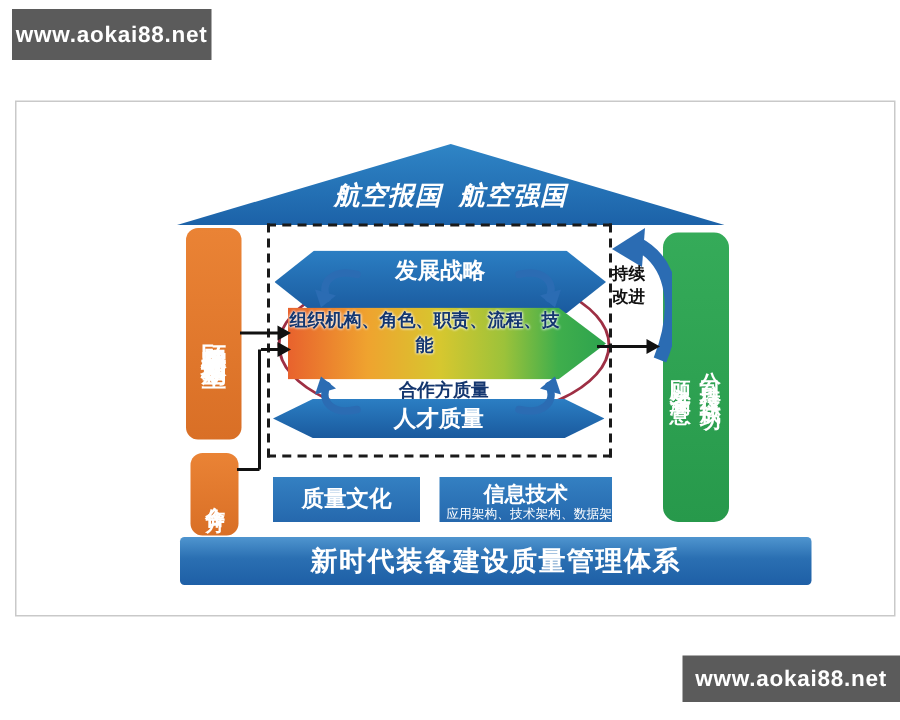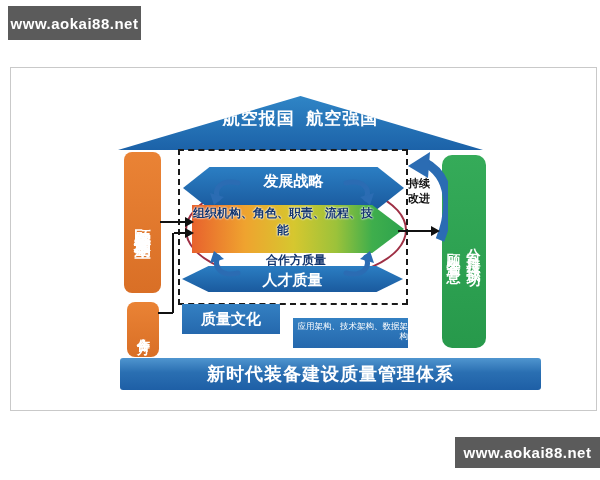--- a/index.html
+++ b/index.html
@@ -21,21 +21,21 @@
   
   .panel { left:10px; top:67px; width:587px; height:344px; background:#fff;
            border:1px solid #c9c9c9; z-index:0; }
 
   
   .roof { left:118px; top:96px; width:365px; height:54px;
           clip-path:polygon(50% 0, 100% 100%, 0 100%);
           background:linear-gradient(180deg,#2f85c6 0%,#1c62a8 100%);
           display:flex; align-items:flex-end; justify-content:center; z-index:1; }
   .roof-title { color:#fff; font-weight:bold; font-size:17px; letter-spacing:1px;
-                padding-bottom:20px; white-space:pre; }
+                padding-bottom:8px; white-space:pre;font-style:italic; }
 
   
   .obox { background:linear-gradient(180deg,#ea8335,#d96f26); border-radius:8px;
           display:flex; align-items:center; justify-content:center; z-index:2; }
   .box-needs { left:124px; top:152px; width:37px; height:141px; }
   .box-partner { left:127px; top:302px; width:32px; height:55px; }
   .vtext { writing-mode:vertical-rl; text-orientation:upright; color:#fff;
            font-weight:bold; font-size:17px; letter-spacing:2px; }
   .vtext-sm { font-size:13px; letter-spacing:2px; }
 
@@ -86,21 +86,21 @@
   
   .harrow { height:2px; background:#111; z-index:4; }
   .harrow::after { content:""; position:absolute; right:-8px; top:-4px;
     border-left:9px solid #111; border-top:5px solid transparent; border-bottom:5px solid transparent; }
   .vline { width:2px; background:#111; z-index:4; }
   .hline { height:2px; background:#111; z-index:4; }
 
   
   .bluebox { background:linear-gradient(180deg,#3480c2,#2568ad); color:#fff;
              text-align:center; z-index:2; }
-  .qc { left:182px; top:304px; width:98px; height:30px;
+  .qc { left:182px; top:318px; width:98px; height:30px;
         display:flex; align-items:center; justify-content:center; }
   .it { left:293px; top:318px; width:115px; height:30px; padding-top:3px; }
   .bb-title { font-size:14px; font-weight:bold; line-height:16px; }
   .qc .bb-title { font-size:15px; }
   .bb-sub { font-size:8.5px; line-height:10px;text-align:right; }
 
   .basebar { left:120px; top:358px; width:421px; height:32px; border-radius:3px;
              background:linear-gradient(180deg,#4f95cf 0%,#2a6fb2 45%,#1e5fa6 100%);
              color:#fff; font-size:18px; font-weight:bold; letter-spacing:1px;
              display:flex; align-items:center; justify-content:center; z-index:2; }
@@ -178,20 +178,21 @@
   <div class="harrow abs" style="left:160px;top:221px;width:26px"></div>
   <div class="harrow abs" style="left:174px;top:232px;width:12px"></div>
   <div class="vline abs" style="left:172px;top:233px;height:80px"></div>
   <div class="hline abs" style="left:158px;top:312px;width:15px"></div>
   <div class="harrow abs" style="left:398px;top:230px;width:34px"></div>
 
   <div class="bluebox qc abs">
     <div class="bb-title">质量文化</div>
   </div>
   <div class="bluebox it abs">
+    <div class="bb-title">信息技术</div>
     <div class="bb-sub">应用架构、技术架构、数据架构</div>
   </div>
 
   <div class="basebar abs">
     <span>新时代装备建设质量管理体系</span>
   </div>
 
   <div class="watermark wm-bottom abs">
     <span>www.aokai88.net</span>
   </div>

